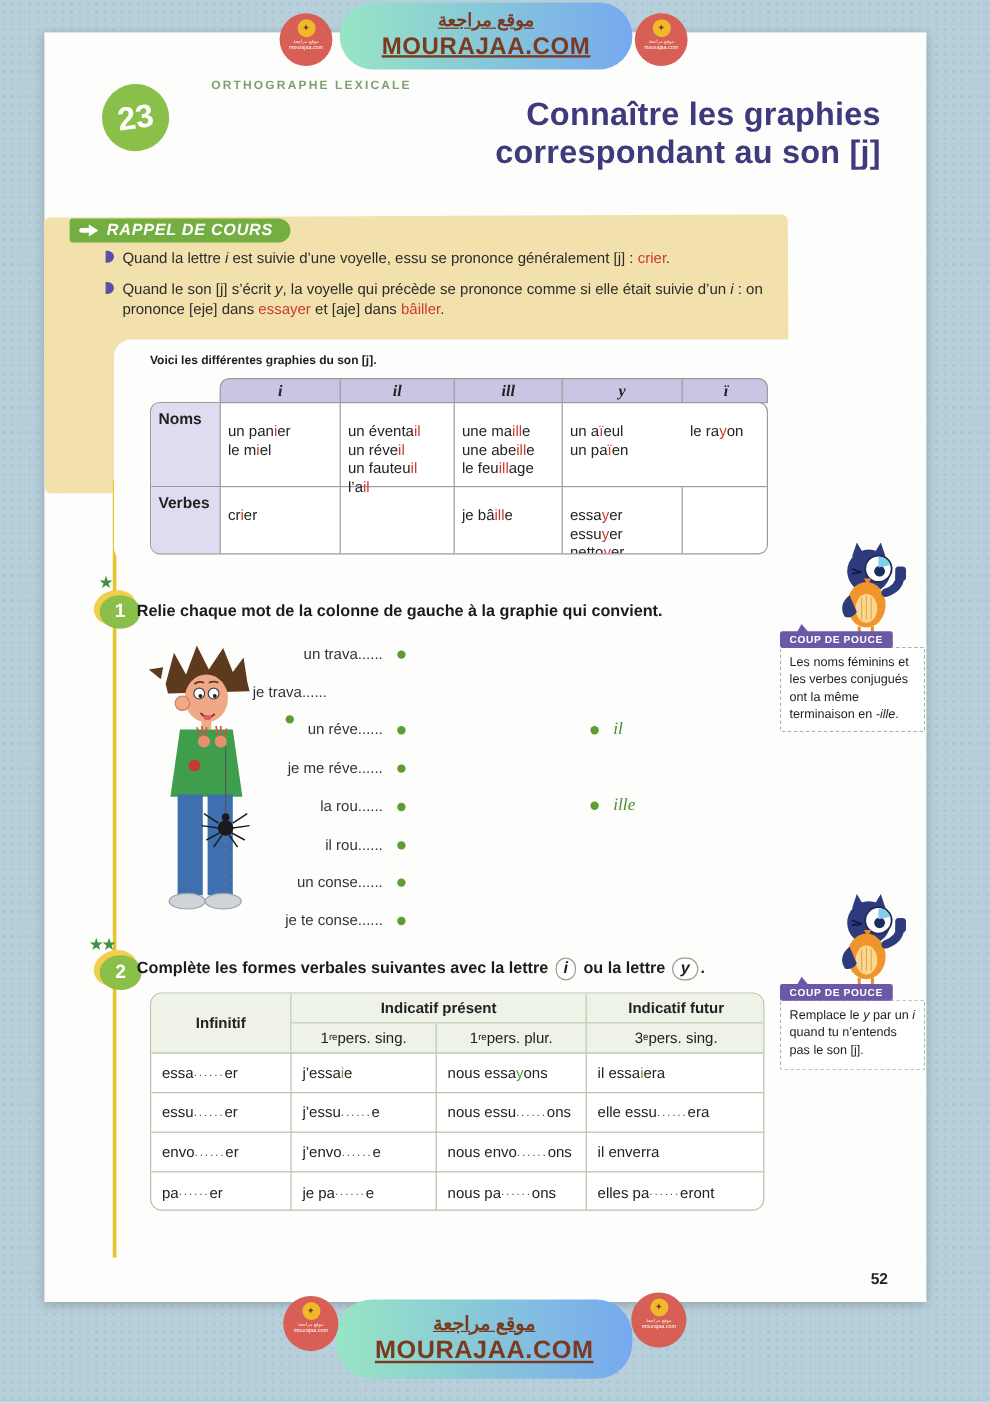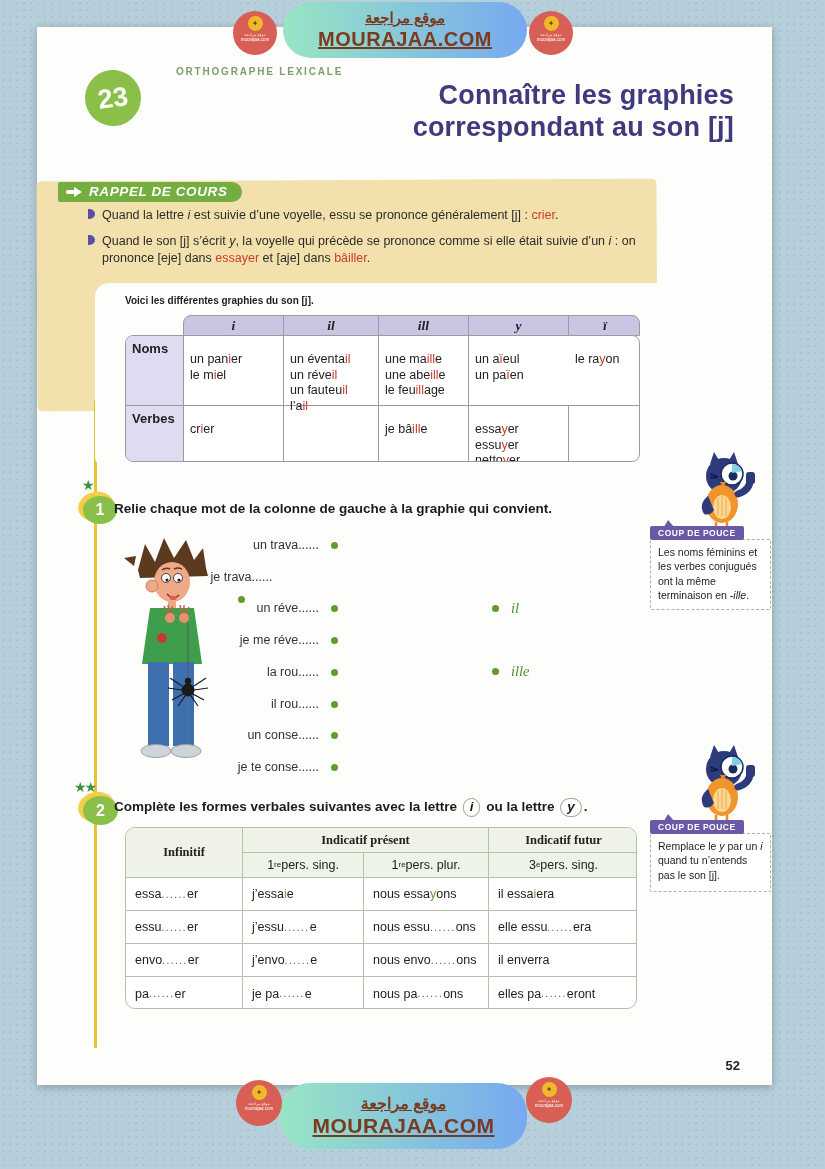--- a/index.html
+++ b/index.html
@@ -83,21 +83,21 @@
   .cp-box{background:#fff;border:1.5px dashed #b0b0b0;padding:5px 7px;box-sizing:border-box;
     font-size:10.5px;line-height:1.38;color:#1e1e1e;z-index:4;border-radius:2px;}
 
   
   .t2{display:grid;grid-template-columns:117px 121px 125px 149px;
     grid-template-rows:25px 25px 33px 33px 33px 33px;
     border:1.5px solid #b3c2aa;border-radius:10px;box-sizing:border-box;overflow:hidden;
     background:#fff;z-index:4;font-size:12.5px;}
   .t2 .hcell{background:#eef2e7;display:flex;align-items:center;justify-content:center;
     border-right:1px solid #b3c2aa;border-bottom:1px solid #b3c2aa;box-sizing:border-box;}
-  .t2 .bold{font-weight:700;font-family:Liberation Serif, serif;}
+  .t2 .bold{font-weight:700;}
   .t2 .dcell{display:flex;align-items:center;padding-left:9px;
     border-right:1px solid #b3c2aa;border-bottom:1px solid #b3c2aa;box-sizing:border-box;}
   .t2 .nrb{border-right:none;}
   .t2 .nbb{border-bottom:none;}
 
   .pagenum{font-size:13px;font-weight:700;color:#222;text-align:right;z-index:4;margin-top:28px;}
 
   
   .seg-red{color:#cc3a2c;}
   .seg-green{color:#58a23a;}

